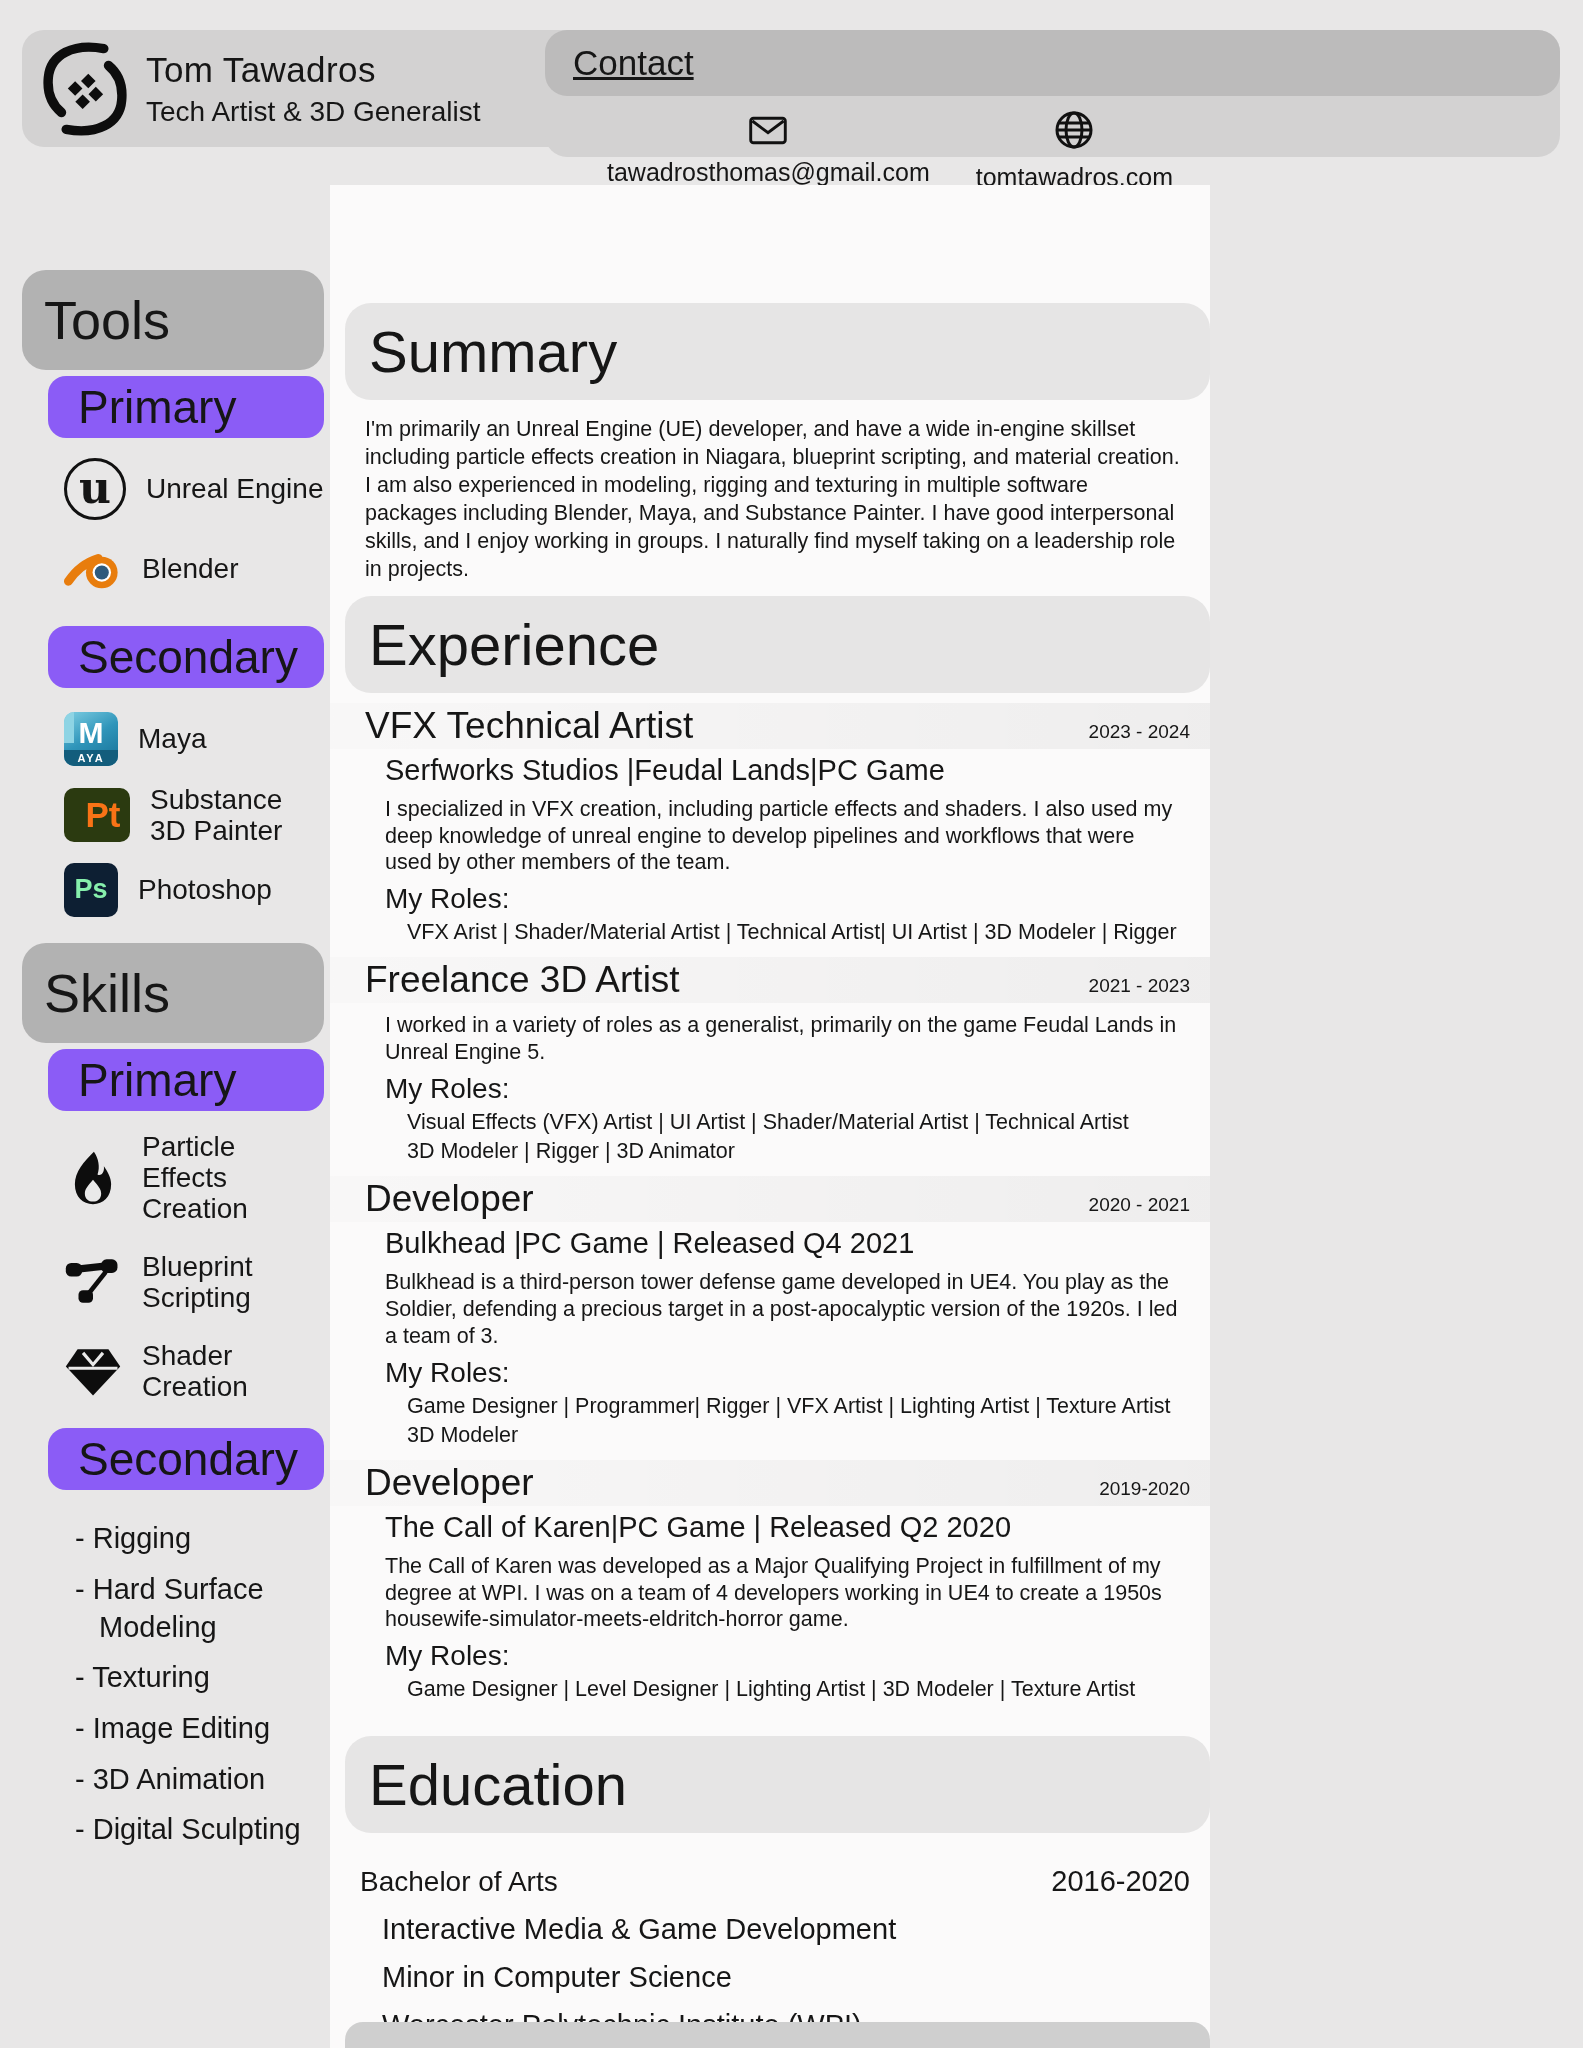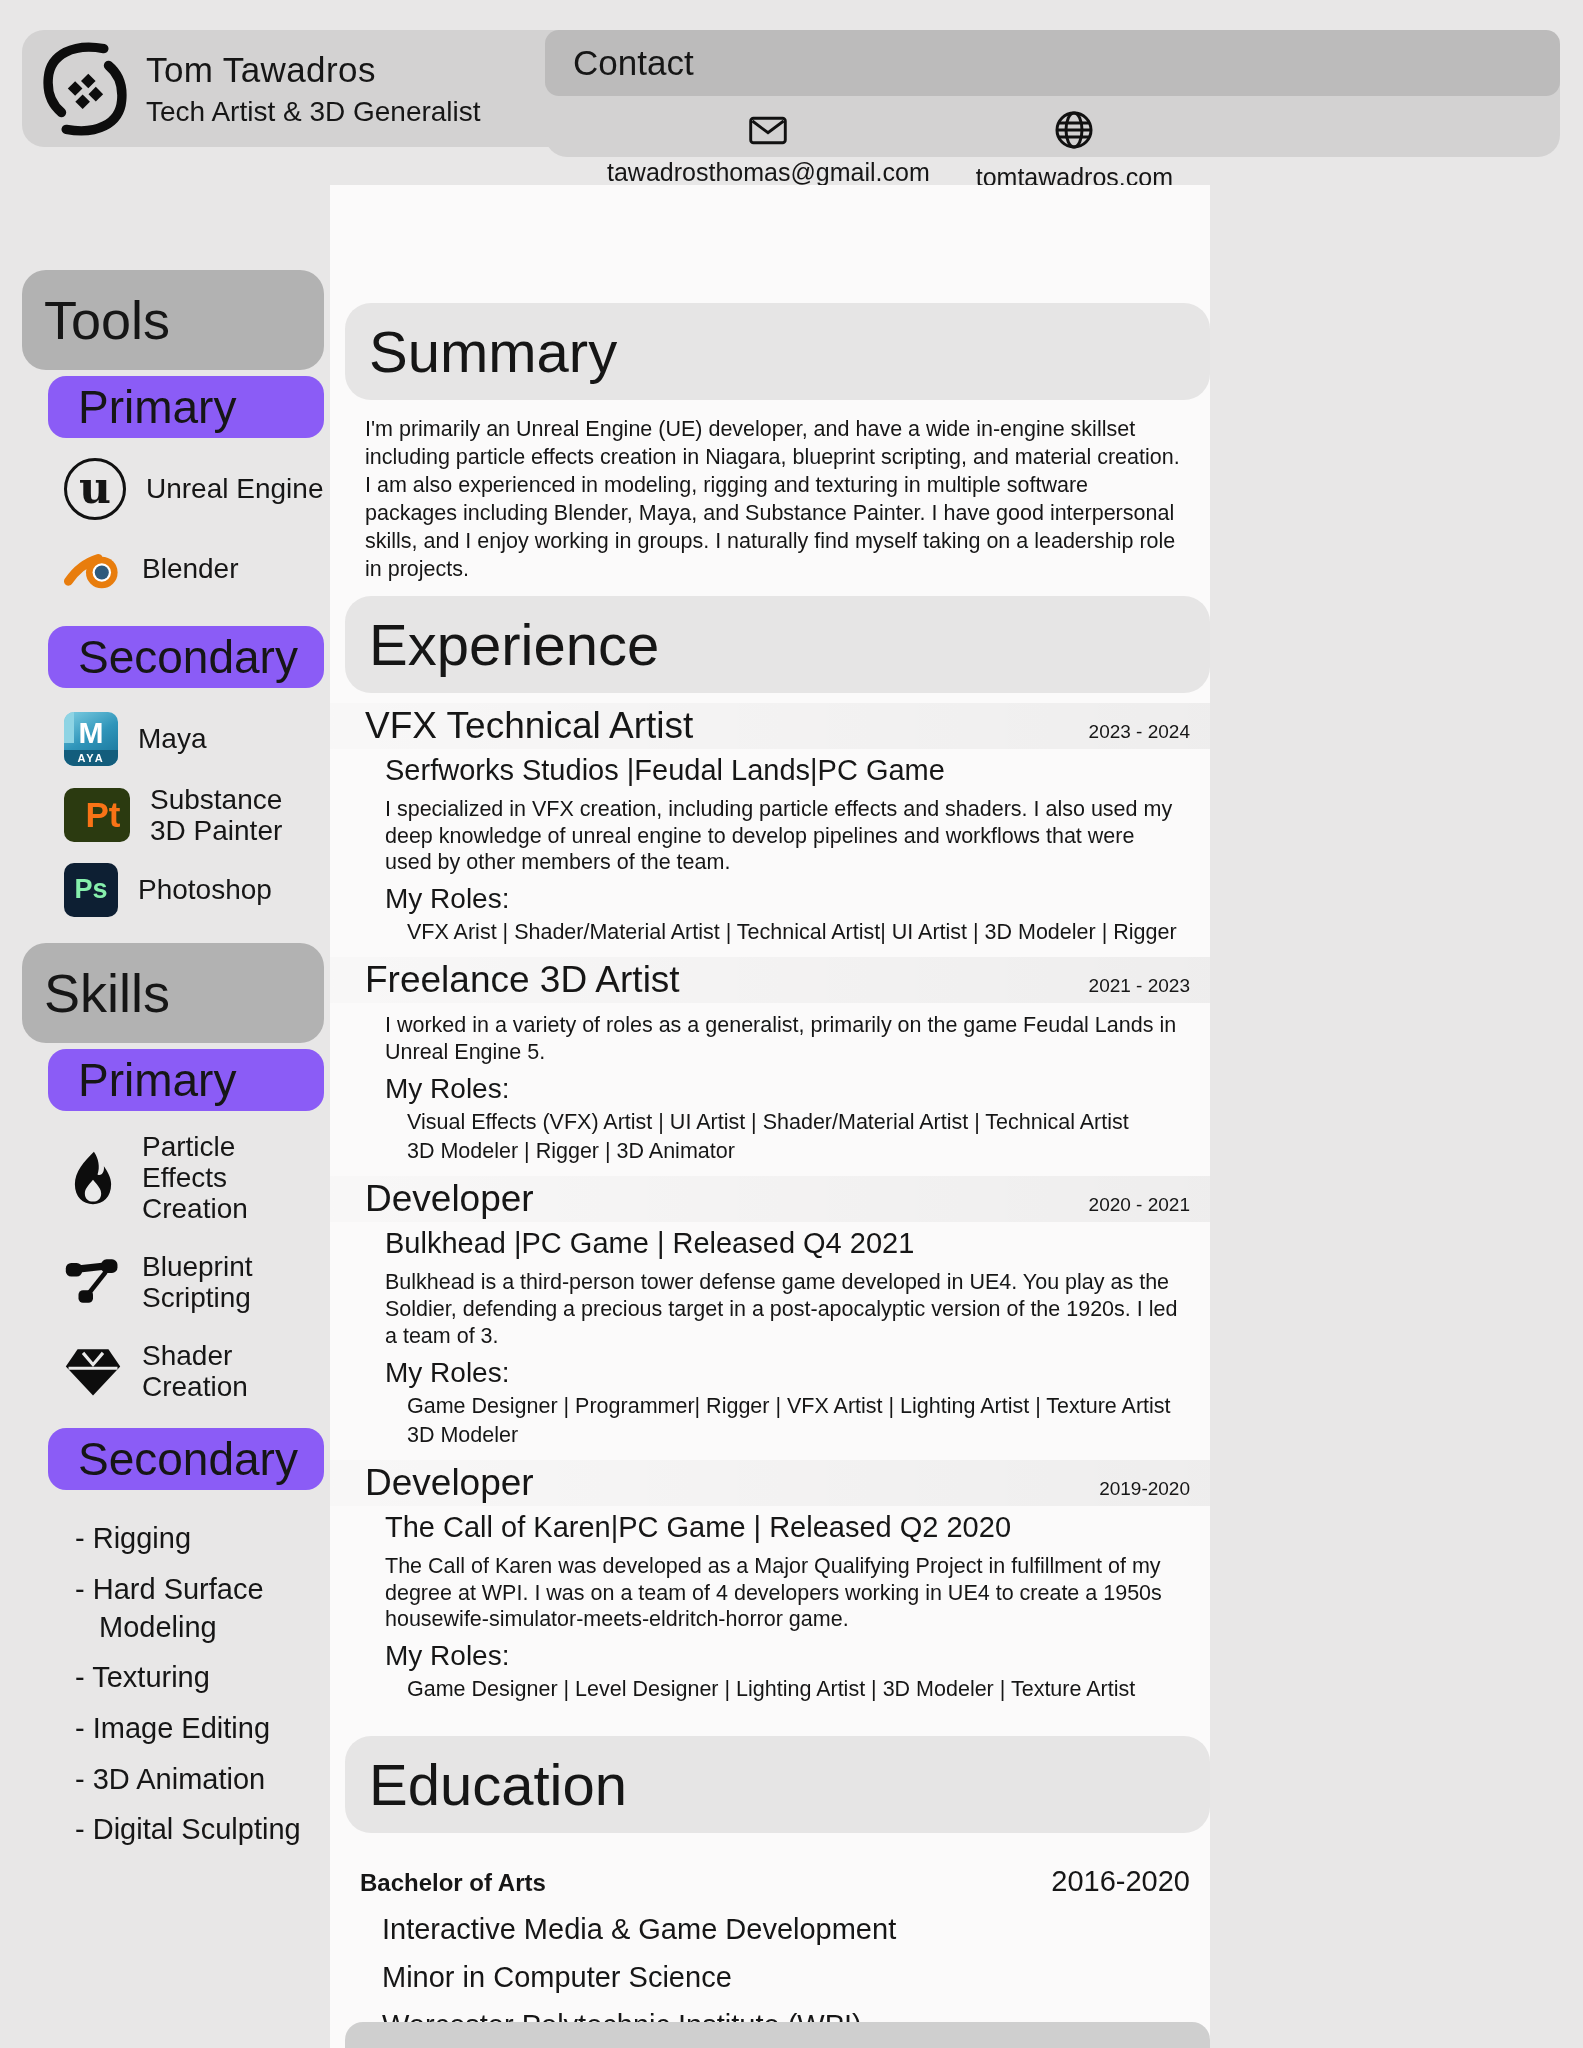--- a/index.html
+++ b/index.html
@@ -19,23 +19,24 @@
   .name-block { display:flex; flex-direction:column; }
   .name { font-size:35px; letter-spacing:.4px; }
   .role-title { font-size:28px; margin-top:6px; }
 
   .header-right {
     position:absolute; left:545px; top:30px; width:1015px; height:127px;
     background:#d3d2d2; border-radius:22px;
   }
   .contact-bar {
     position:absolute; top:0; left:0; width:100%; height:66px;
-    background:#bcbbbb; border-radius:14px;
+    background:#bcbbbb; border-radius:22px;
     display:flex; align-items:center; padding-left:28px; box-sizing:border-box;
     font-size:35px;
+    text-decoration:underline;
   }
   .contact-items {
     position:absolute; left:62px; top:80px;
     display:flex; align-items:center; gap:46px; font-size:25px;
   }
   .contact-item { display:flex; align-items:center; gap:13px;flex-direction:column; }
   .contact-item svg { display:block; }
 
   
   .sidebar { position:absolute; left:22px; top:270px; width:302px; }
@@ -103,21 +104,21 @@
   .job-dates { font-size:19px; }
   .job-sub { font-size:29px; margin:5px 0 0 55px; }
   .job-desc { font-size:21.5px; line-height:1.25; margin:9px 25px 0 55px; }
   .roles-label { font-size:28px; margin:7px 0 0 55px; }
   .roles { font-size:21.5px; line-height:1.35; margin:3px 0 0 77px; white-space:pre-line; }
 
   .edu-head {
     display:flex; justify-content:space-between; align-items:baseline;
     padding:0 20px 0 30px; margin-top:32px;
   }
-  .edu-degree { font-size:24px;font-weight:bold; }
+  .edu-degree { font-size:28px; }
   .edu-dates { font-size:29px; }
   .edu-line { font-size:29px; margin:15px 0 0 52px; }
 
   .bottom-bar {
     position:absolute; bottom:0; left:15px; right:0; height:26px;
     background:#cfcfcf; border-radius:18px 18px 0 0;
   }
 </style>
 </head>
 <body>

